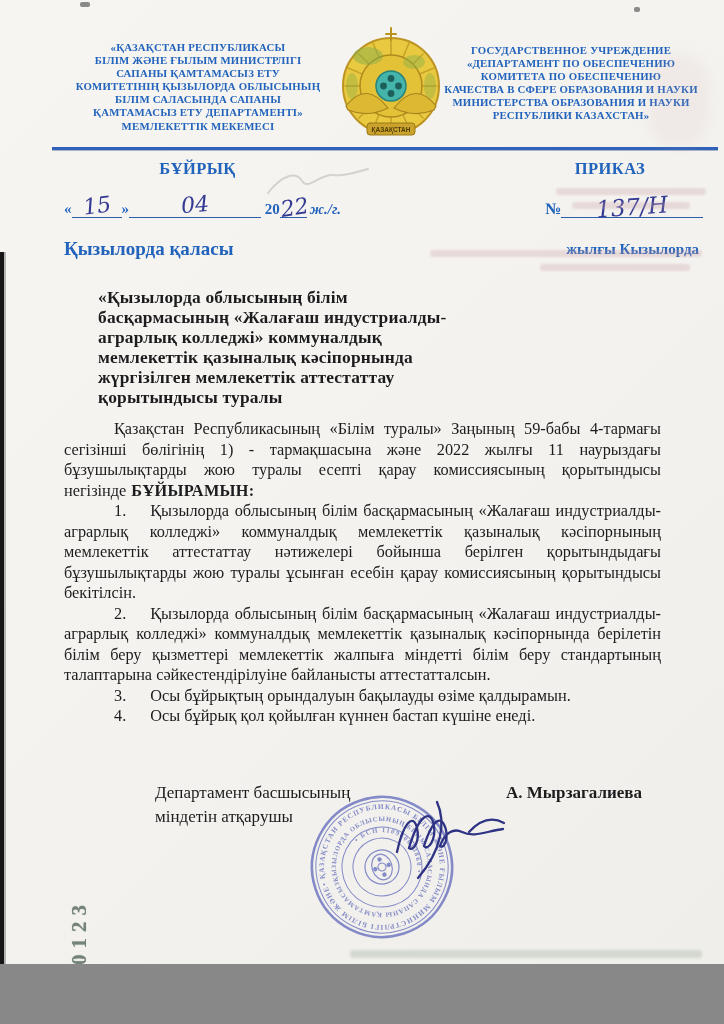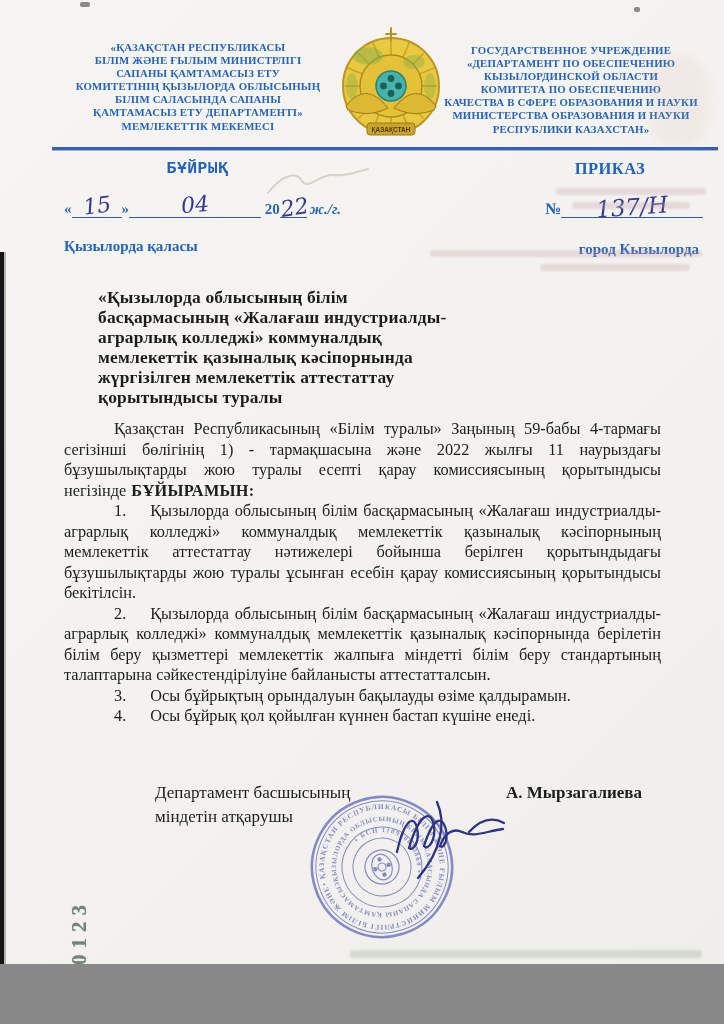--- a/index.html
+++ b/index.html
@@ -15,21 +15,21 @@
     position:absolute; text-align:center; font-weight:bold;
     color:#2263bc; font-size:10.8px; line-height:13.1px; letter-spacing:.2px;
   }
   .org-left  { left:55px;  top:41px; width:286px; }
   .org-right { left:424px; top:44px; width:294px; }
   .emblem { position:absolute; left:338px; top:20px; }
   .head-rule { position:absolute; left:52px; top:147px; width:666px; height:3.4px;
     background:#2f62b8; box-shadow:0 1px 0 rgba(30,60,130,.35); }
   .order-label { position:absolute; top:159px; font-weight:bold; color:#2263bc;
     font-size:16.5px; letter-spacing:.4px; text-align:center; }
-  .order-label.kz { left:55px;  width:285px;font-family:Liberation Mono, monospace; }
+  .order-label.kz { left:55px;  width:285px; }
   .order-label.ru { left:520px; width:180px; }
   
   .date-row { position:absolute; left:64px; top:194px; height:30px;
     color:#2263bc; font-weight:bold; font-size:15px; white-space:nowrap; }
   .date-row .q { font-size:15px; }
   .u-box { display:inline-block; border-bottom:1.6px solid #2d5cab;
     text-align:center; vertical-align:bottom; height:24px; position:relative; }
   .u-day   { width:50px; }
   .u-month { width:132px; }
   .u-year  { width:27px; }
@@ -37,21 +37,21 @@
   .hand { font-family:"DejaVu Serif", serif; font-style:italic; font-weight:500;
     color:#343a93; font-size:22px; display:inline-block; line-height:20px; }
   .hand.day   { transform:rotate(-7deg)  translateY(2px); }
   .hand.month { transform:rotate(-5deg)  translateY(1px); }
   .hand.year  { transform:rotate(-9deg)  translateY(4px); }
   .hand.num   { transform:rotate(-4deg)  translateY(3px); font-size:23px; }
   .yr-suffix { margin-left:3px;font-style:italic; }
   .num-row { position:absolute; left:545px; top:194px; color:#2263bc;
     font-weight:bold; font-size:16px; white-space:nowrap; }
   .place-kz { position:absolute; left:64px; top:238px; color:#2263bc;
-    font-weight:bold; font-size:15px; }
+    font-weight:bold; font-size:19px; }
   .place-ru { position:absolute; right:25px; top:241px; color:#2263bc;
     font-weight:bold; font-size:15px; }
   
   .title-block { position:absolute; left:98px; top:288px; width:392px;
     font-weight:bold; color:#1c1c1e; font-size:17.4px; line-height:19.9px;
     letter-spacing:.2px; }
   .body-block { position:absolute; left:64px; top:419px; width:597px;
     color:#1c1c1e; font-size:16.3px; line-height:20.5px; }
   .body-block p { text-align:justify; text-indent:50px; }
   .body-block p.nojust { text-align:left; }
@@ -135,21 +135,20 @@
         <path d="M53,8 v12 M48,14 h10" stroke="#b8941f" stroke-width="2" fill="none"></path>
         <rect x="29" y="103" width="48" height="12" rx="3" fill="#caa22c" stroke="#9a7a18" stroke-width="1"></rect>
         <text x="53" y="112" text-anchor="middle" font-size="6.5" font-family="Liberation Sans, sans-serif" font-weight="bold" fill="#4c3c08">ҚАЗАҚСТАН</text>
       </g>
     </svg>
   </div>
 
   <div class="org-block org-right">
     <div>ГОСУДАРСТВЕННОЕ УЧРЕЖДЕНИЕ</div>
     <div>«ДЕПАРТАМЕНТ ПО ОБЕСПЕЧЕНИЮ</div>
-    <div>КЫЗЫЛОРДИНСКОЙ ОБЛАСТИ</div>
     <div>КОМИТЕТА ПО ОБЕСПЕЧЕНИЮ</div>
     <div>КАЧЕСТВА В СФЕРЕ ОБРАЗОВАНИЯ И НАУКИ</div>
     <div>МИНИСТЕРСТВА ОБРАЗОВАНИЯ И НАУКИ</div>
     <div>РЕСПУБЛИКИ КАЗАХСТАН»</div>
   </div>
 
   <div class="head-rule"></div>
 
   <div class="order-label kz">БҰЙРЫҚ</div>
   <div class="order-label ru">ПРИКАЗ</div>
@@ -161,21 +160,21 @@
   <div class="date-row">
     <span class="q">«</span><span class="u-box u-day"><span class="hand day">15</span></span><span class="q">»</span><span class="u-box u-month"><span class="hand month">04</span></span>
     <span>20</span><span class="u-box u-year"><span class="hand year">22</span></span><span class="yr-suffix">ж./г.</span>
   </div>
 
   <div class="num-row">
     <span>№</span><span class="u-box u-num"><span class="hand num">137/Н</span></span>
   </div>
 
   <div class="place-kz">Қызылорда қаласы</div>
-  <div class="place-ru">город Кызылорда</div>
+  <div class="place-ru">жылғы Кызылорда</div>
 
   <div class="title-block">
     <div>«Қызылорда облысының білім</div>
     <div>басқармасының «Жалағаш индустриалды-</div>
     <div>аграрлық колледжі» коммуналдық</div>
     <div>мемлекеттік қазыналық кәсіпорнында</div>
     <div>жүргізілген мемлекеттік аттестаттау</div>
     <div>қорытындысы туралы</div>
   </div>
 

